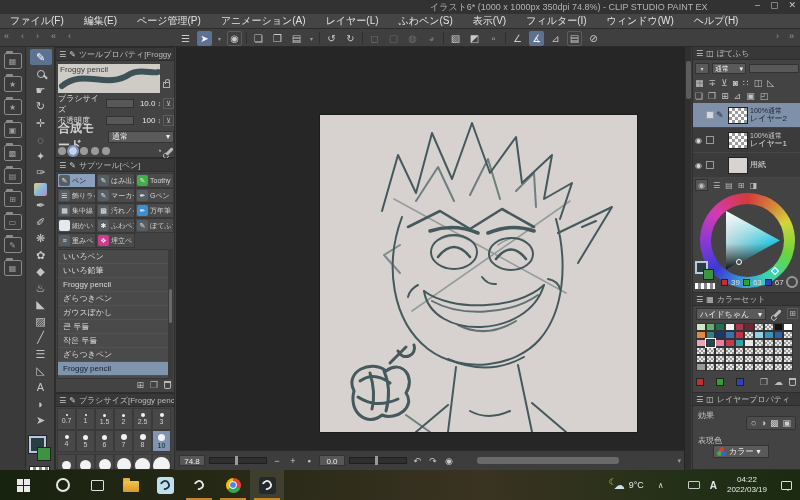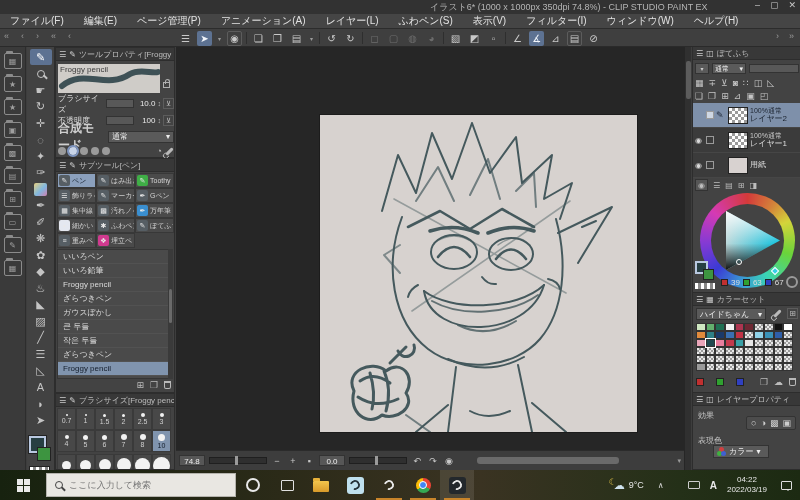--- a/index.html
+++ b/index.html
@@ -912,24 +912,20 @@
 
   <div class="taskbar">
     <div class="startbtn">
         <span class="winlogo">
           <span></span>
           <span></span>
           <span></span>
           <span></span>
         </span>
       </div>
-    <div class="searchbox">
-      <span class="mag"></span>
-      <input readonly="" placeholder="ここに入力して検索" style="">
-    </div>
     <div class="tbapp">
         <span class="cortana"></span>
       </div>
     <div class="tbapp">
         <span class="taskview"></span>
       </div>
     <div class="tbapp">
         <span class="xfolder"></span>
       </div>
     <div class="tbapp">

